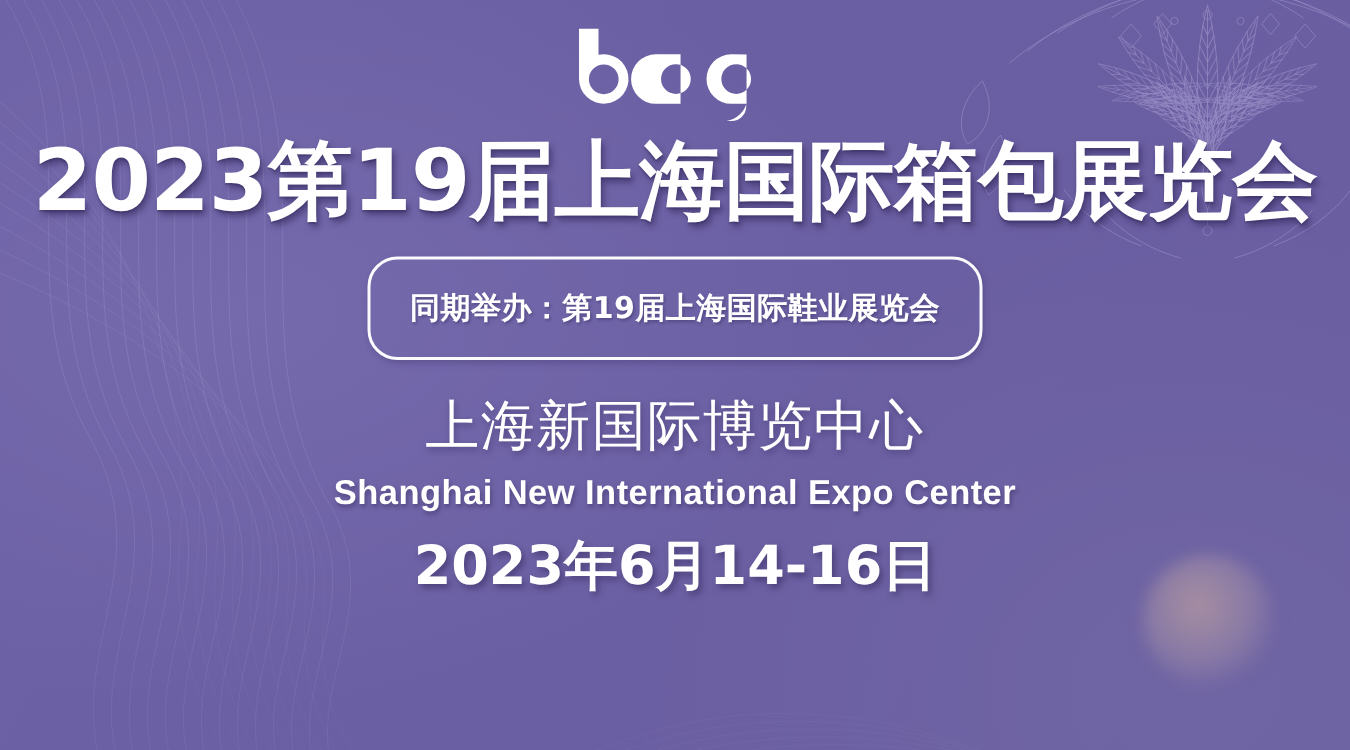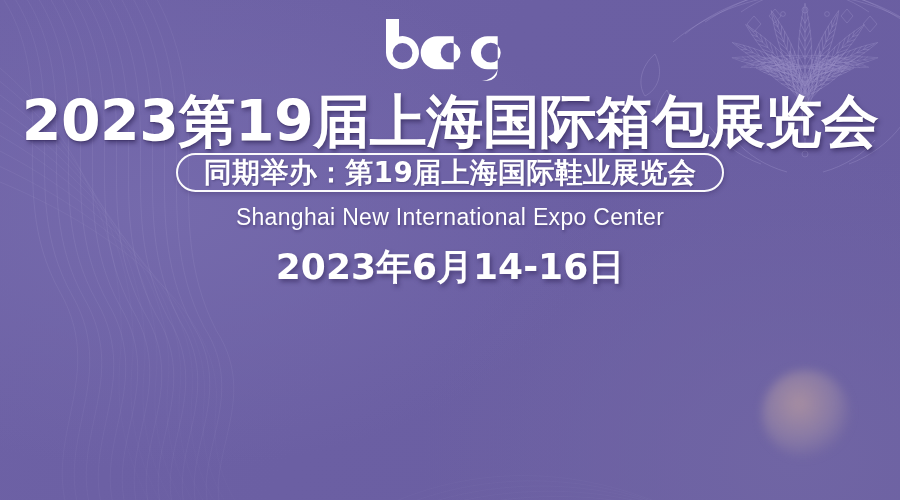--- a/index.html
+++ b/index.html
@@ -43,43 +43,43 @@
   }
 
   .title-en{
     margin-top:9px;
     font-size:21px;line-height:1;font-weight:700;color:#ffffff;
     letter-spacing:.2px;white-space:nowrap;
     text-shadow:1px 2px 3px rgba(46,34,84,.5);
   }
 
   .badge{
-    margin-top:3px;
+    margin-top:21px;
     display:inline-flex;align-items:center;justify-content:center;
-    height:35px;padding:0 26px;
+    height:35px;padding:15px 26px;
     border:2px solid rgba(255,255,255,.97);
     border-radius:20px;
-    font-size:28px;font-weight:700;color:#ffffff;white-space:nowrap;
+    font-size:20px;font-weight:700;color:#ffffff;white-space:nowrap;
     letter-spacing:.3px;
     font-family:"DejaVu Sans","Liberation Sans",sans-serif;
     text-shadow:1px 1px 2px rgba(46,34,84,.4);
     box-shadow:1px 2px 4px rgba(46,34,84,.28);
   }
 
   .venue-cn{
     margin-top:27px;
     font-size:36px;line-height:1;font-weight:400;color:#ffffff;white-space:nowrap;
     letter-spacing:1px;
     font-family:"DejaVu Sans","Liberation Sans",sans-serif;
     text-shadow:1px 2px 4px rgba(46,34,84,.45);
   }
 
   .venue-en{
     margin-top:14px;
-    font-size:23px;line-height:1;font-weight:400;color:#ffffff;white-space:nowrap;
+    font-size:23px;line-height:1;font-weight:700;color:#ffffff;white-space:nowrap;
     letter-spacing:.3px;
     text-shadow:1px 2px 3px rgba(46,34,84,.45);
   }
 
   .date-cn{
     margin-top:20px;
     font-size:36px;line-height:1;font-weight:700;color:#ffffff;white-space:nowrap;
     letter-spacing:0px;
     font-family:"DejaVu Sans","Liberation Sans",sans-serif;
     text-shadow:2px 3px 4px rgba(46,34,84,.5);
@@ -238,20 +238,21 @@
           <path d="M95.5 17.2 a16.5 16.5 0 1 0 0 33 h10 v1.6 a9.9 9.9 0 0 1 -9.9 9.9 h-6.3 v-0.1 h-0.1 v0.1 a16.5 16.5 0 0 0 16.4 -11.4 h0.1 v-33 Z M88.9 33.7 a9.9 9.9 0 1 1 19.8 0 a9.9 9.9 0 1 1 -19.8 0 Z" transform="translate(6 0)"></path>
         </g>
       </svg>
     </div>
 
     <div class="title-cn">2023第19届上海国际箱包展览会</div>
 
 
     <div class="badge">同期举办：第19届上海国际鞋业展览会</div>
 
+    <div class="venue-cn">上海新国际博览中心</div>
 
     <div class="venue-en">Shanghai New International Expo Center</div>
 
     <div class="date-cn">2023年6月14-16日</div>
 
 
   </div>
 </div>
 
 </body></html>

